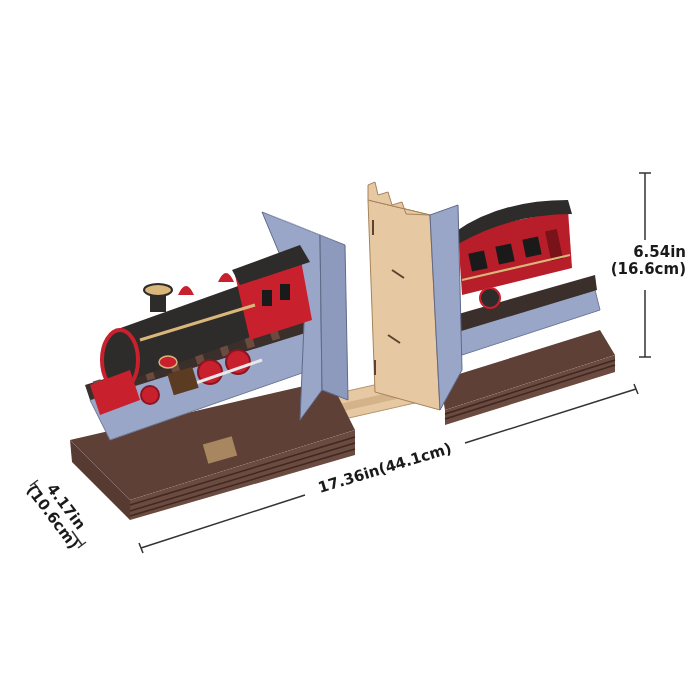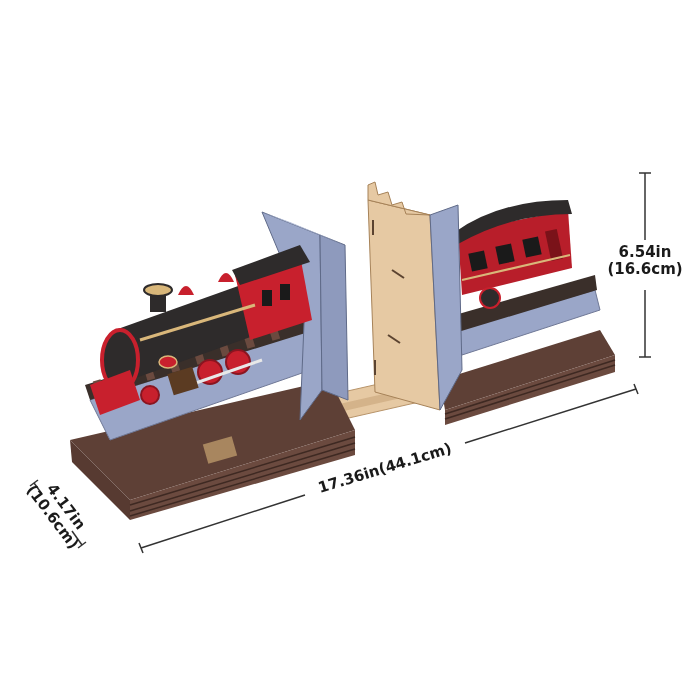--- a/index.html
+++ b/index.html
@@ -110,21 +110,21 @@
       <line x1="634" y1="384" x2="638" y2="394"></line>
     </g>
     <g stroke="#333" stroke-width="1.5">
       <line x1="34" y1="483" x2="42" y2="494"></line>
       <line x1="30" y1="486" x2="38" y2="480"></line>
       <line x1="72" y1="531" x2="82" y2="545"></line>
       <line x1="78" y1="548" x2="86" y2="542"></line>
     </g>
   </svg>
 
-  <div class="dim-label" style="left:604px;top:244px;width:82px;">
+  <div class="dim-label" style="left:604px;top:244px;width:82px;text-align:right;">
     <div>6.54in</div>
     <div>(16.6cm)</div>
   </div>
 
   <div class="dim-label" style="left:305px;top:460px;width:160px;transform:rotate(-17deg);transform-origin:center;">
     <span>17.36in(44.1cm)</span>
   </div>
 
   <div class="dim-label" style="left:14px;top:495px;width:90px;transform:rotate(53deg);transform-origin:center;">
     <div>4.17in</div>

